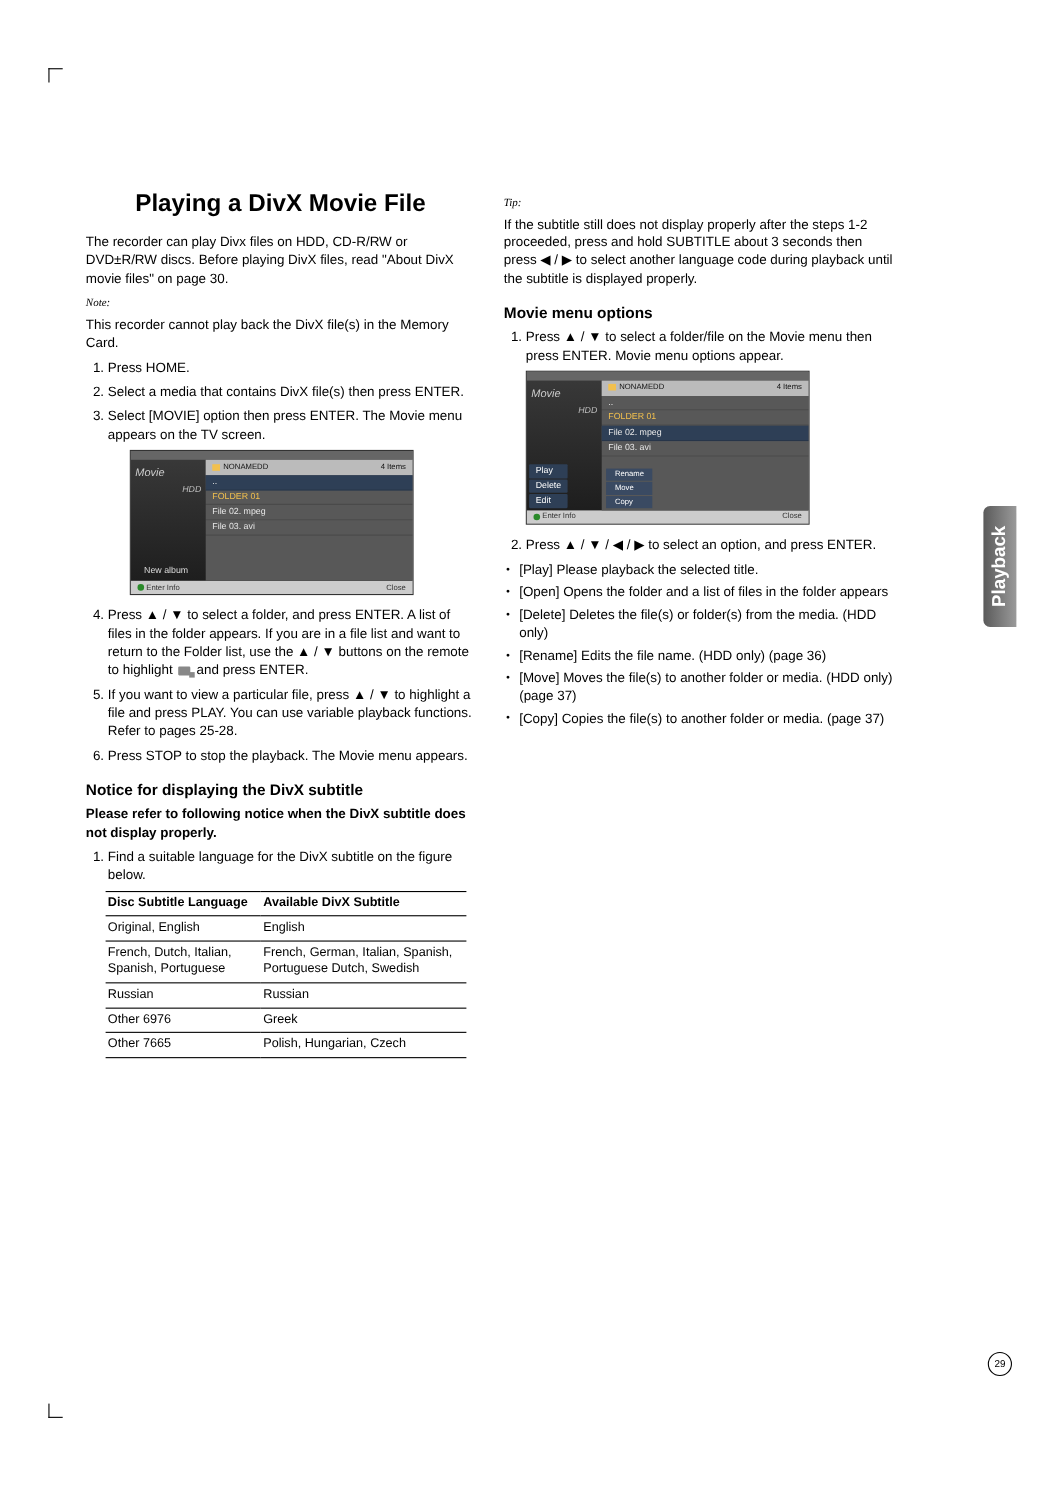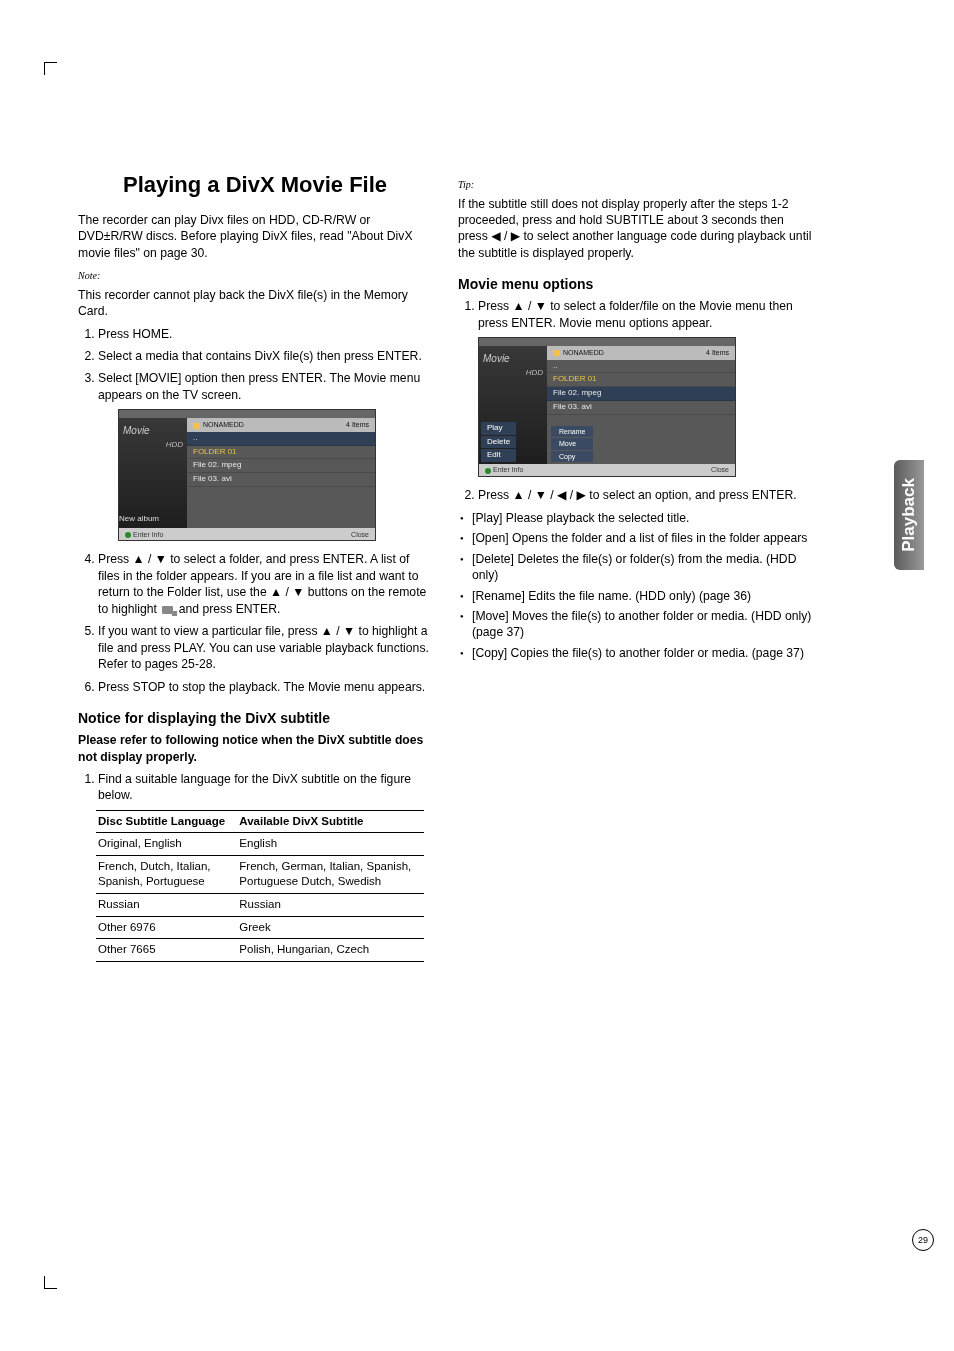--- a/index.html
+++ b/index.html
@@ -65,21 +65,21 @@
   .shot {
     width: 256px; margin: 6px 0 10px 40px; border:1px solid #333;
     background: linear-gradient(180deg,#3a3a3a,#1b1b1b);
     color:#ddd; font-size:8px;
   }
   .shot .topbar { height:8px; background:#666; }
   .shot-body { display:flex; }
   .shot-left { width:60px; padding:6px 4px; font-style:italic; color:#ccc; position:relative;}
   .shot-left .lbl1{font-size:10px;}
   .shot-left .lbl2{font-size:8px; color:#bbb; margin-top:2px;text-align:right;}
-  .shot-left .newalbum{position:absolute; bottom:4px; left:0; font-size:8px; font-style:normal; color:#ddd;text-align:center;}
+  .shot-left .newalbum{position:absolute; bottom:4px; left:12px; font-size:8px; font-style:normal; color:#ddd;text-align:center;}
   .opt-col{ position:absolute; bottom:2px; left:2px; font-style:normal;}
   .opt { background:#2e3f56; color:#fff; font-size:8px; padding:1px 6px; margin-top:1px; border-radius:1px;}
   .shot-right { flex:1; background:#585858; position:relative;}
   .shot-right .hdr{ display:flex; justify-content:space-between; padding:2px 6px; font-size:7px; color:#111; background:#bbb;}
   .shot-right .folder-ico{display:inline-block;width:7px;height:6px;background:#f2c04e;margin-right:3px;vertical-align:middle;}
   .shot-right .row{ padding:1px 6px; color:#e8e8e8; border-bottom:1px solid rgba(0,0,0,0.15);}
   .shot-right .row.sel{ background:#2e3f56;}
   .shot-right .row.folder{ color:#f2c04e;}
   .shot-right .submenu{ position:absolute; left:4px; bottom:2px; }
   .shot-right .submenu .smrow{ background:#3a4a62; color:#fff; font-size:7px; padding:1px 8px; margin-top:1px;}
@@ -91,21 +91,21 @@
   
   .sidetab {
     position:absolute; right:30px; top:460px; width:30px; height:110px;
     background: linear-gradient(90deg,#5a5a5a,#9a9a9a);
     border-top-left-radius:6px; border-bottom-left-radius:6px;
     color:#fff; font-weight:bold; font-size:17px;
     display:flex; align-items:center; justify-content:center;
   }
   .sidetab span{ writing-mode: vertical-rl; transform: rotate(180deg);}
   .pagenum{
-    position:absolute; right:20px; bottom:100px;
+    position:absolute; right:34px; bottom:100px;
     width:20px;height:20px;border:1px solid #000;border-radius:50%;
     display:flex;align-items:center;justify-content:center;font-size:9px;
   }
 </style>
 </head>
 <body>
 
 <div class="page">
   <div class="crop-tl"></div>
   <div class="crop-bl"></div>

